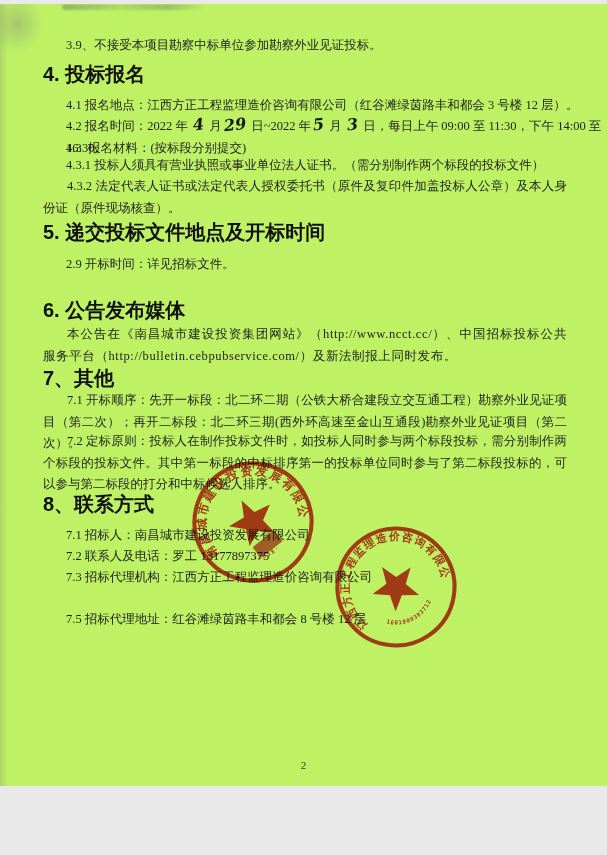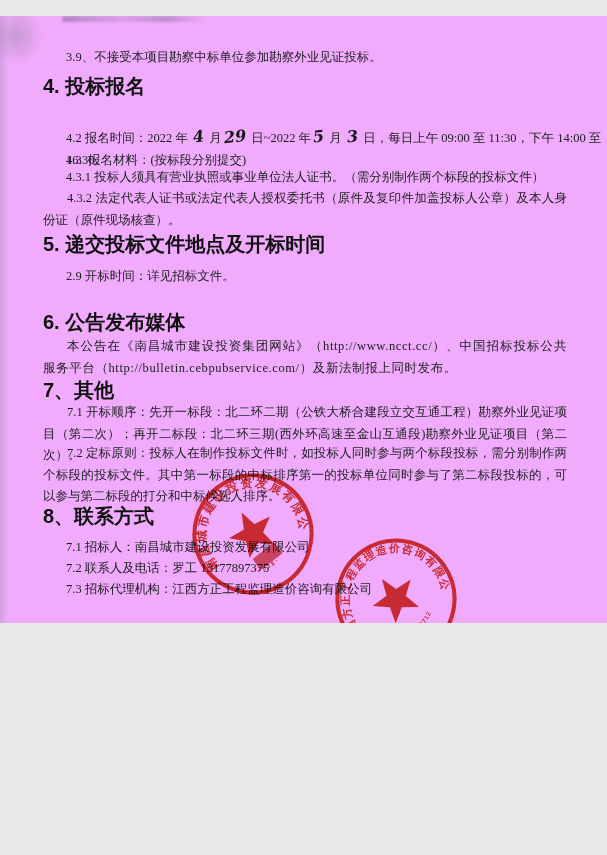--- a/index.html
+++ b/index.html
@@ -1,18 +1,18 @@
 <!DOCTYPE html>
 <html><head>
 <meta charset="utf-8">
 <style>
   html,body{margin:0;padding:0;background:#e9e9ea;}
   .page{
-    position:relative;width:607px;height:607px;margin:16px auto;
-    background:#f0abfc;overflow:hidden;
+    position:relative;width:607px;height:782px;margin:4px auto;
+    background:#bef264;overflow:hidden;
     font-family:"Liberation Serif","DejaVu Serif",serif;
     color:#1d1d1f;
   }
   
   .edge-left{position:absolute;left:0;top:0;width:10px;height:855px;
     background:linear-gradient(90deg,rgba(110,110,120,0.22),rgba(110,110,120,0) 85%);}
   .corner-fold{position:absolute;left:-18px;top:-20px;width:70px;height:80px;
     background:radial-gradient(closest-side,rgba(120,120,130,0.35),rgba(120,120,130,0) 75%);}
   .top-smudge{position:absolute;left:62px;top:0;width:150px;height:6px;
     background:linear-gradient(90deg,rgba(70,70,90,0.35),rgba(70,70,90,0.12) 40%,rgba(70,70,90,0.28) 70%,rgba(70,70,90,0) 95%);
@@ -45,20 +45,21 @@
 
 <div class="page">
 
   <div class="corner-fold"></div>
   <div class="edge-left"></div>
   <div class="top-smudge"></div>
 
   <p class="ln" style="top:31px">3.9、不接受本项目勘察中标单位参加勘察外业见证投标。</p>
 
   <h2 class="hd" style="top:60px">4. 投标报名</h2>
+  <p class="ln" style="top:91px">4.1 报名地点：江西方正工程监理造价咨询有限公司（红谷滩绿茵路丰和都会 3 号楼 12 层）。</p>
 
   <p class="ln" style="top:112px"><span>4.2 报名时间：2022 年 </span><span class="hw">4</span><span> 月</span><span class="hw">29</span><span> 日~2022 年</span><span class="hw">5</span><span> 月 </span><span class="hw">3</span><span> 日，每日上午 09:00 至 11:30，下午 14:00 至 16:30。</span></p>
 
   <p class="ln" style="top:134px">4.3  报名材料：(按标段分别提交)</p>
   <p class="ln" style="top:151px">4.3.1 投标人须具有营业执照或事业单位法人证书。（需分别制作两个标段的投标文件）</p>
   <p class="para" style="top:172px">4.3.2 法定代表人证书或法定代表人授权委托书（原件及复印件加盖投标人公章）及本人身份证（原件现场核查）。</p>
 
   <h2 class="hd" style="top:218px">5. 递交投标文件地点及开标时间</h2>
   <p class="ln" style="top:250px">2.9 开标时间：详见招标文件。</p>
 

